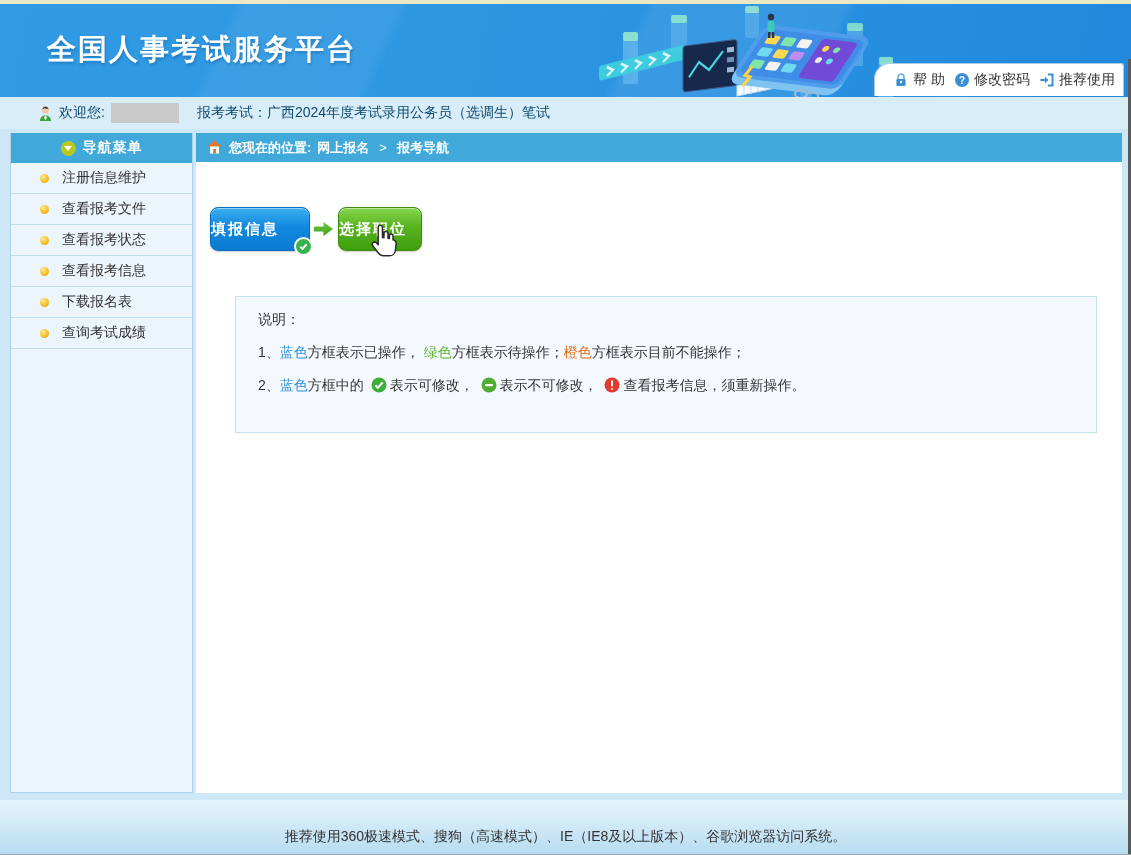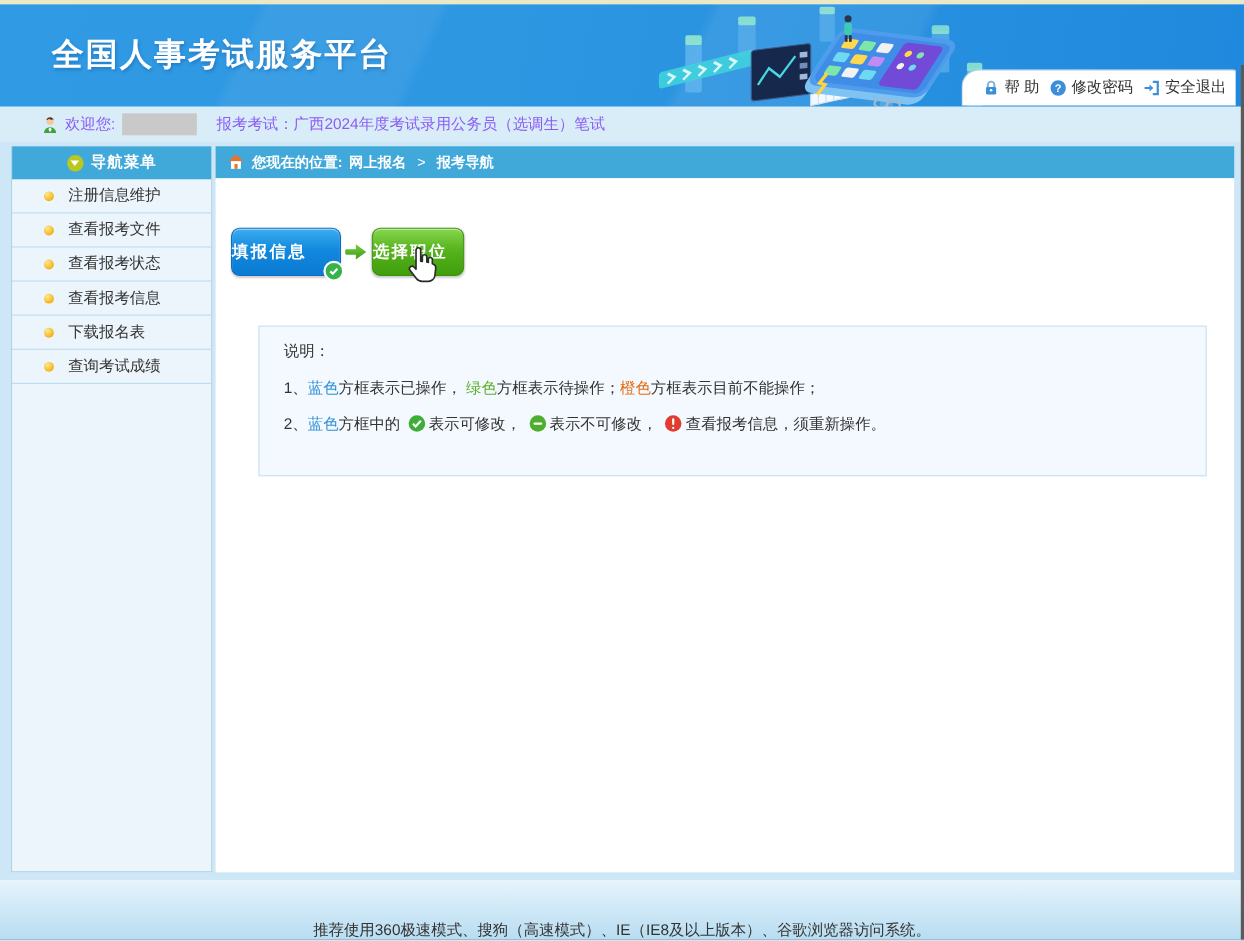--- a/index.html
+++ b/index.html
@@ -21,21 +21,21 @@
   
   .header-links { position:absolute; right:7px; top:59px; height:33px; background:#fff;
     border:1px solid #a9cbe3; border-bottom:none; border-radius:16px 3px 0 0;
     display:flex; align-items:center; padding:0 8px 0 18px; gap:9px; z-index:5; }
   .hlink { display:inline-flex; align-items:center; gap:4px; font-size:14px; color:#333;
     cursor:pointer; text-decoration:none; white-space:nowrap; }
   .hicon { display:inline-flex; width:16px; height:16px; }
 
   
   .welcome-bar { position:absolute; top:97px; left:0; width:100%; height:32px; background:#d9edf9;
-    display:flex; align-items:center; padding-left:37px; font-size:14px; color:#8b5cf6; }
+    display:flex; align-items:center; padding-left:37px; font-size:14px; color:#0c4a6e; }
   .avatar { display:inline-flex; width:17px; height:17px; margin-right:5px; }
   .redacted-name { display:inline-block; width:68px; height:20px; background:#c9c9c9; margin:0 10px 0 6px; }
   .exam-label { margin-left:8px; }
 
   
   .sidebar { position:absolute; left:10px; top:133px; width:183px; height:660px;
     background:#ecf5fc; border:1px solid #aed3e9; border-top:none; }
   .sidebar-header { height:30px; background:#41a9da; color:#fff; font-size:14px; font-weight:bold;
     display:flex; align-items:center; justify-content:center; gap:7px; letter-spacing:1px; }
   .nav-toggle { width:15px; height:15px; border-radius:50%; background:#b9c81e;
@@ -77,21 +77,21 @@
   .notice-heading { line-height:20px; margin-bottom:13px; }
   .notice-line { line-height:20px; margin-bottom:13px; }
   .t-blue { color:#2e8fd6; }
   .t-green { color:#5cb02c; }
   .t-orange { color:#e56a10; }
   .mini-ic { display:inline-flex; width:16px; height:16px; vertical-align:-3px; margin:0 3px; }
 
   
   .footer { position:absolute; left:0; top:800px; width:100%; height:55px;
     background:linear-gradient(#e6f4fc,#b7dcf1); display:flex; justify-content:center;
-    align-items:flex-end; font-size:14px; color:#333; }
+    align-items:flex-end; padding-bottom:9px; font-size:14px; color:#333; }
 
   
   .edge-right { position:absolute; right:0; top:59px; width:3px; height:796px; background:#595a5c; z-index:9; }
   .edge-bottom { position:absolute; bottom:0; left:0; width:100%; height:1px; background:#9aa6ae; z-index:9; }
 </style>
 </head>
 <body>
 
 <div class="page">
   <div class="top-stripe"></div>
@@ -198,21 +198,21 @@
         <span>修改密码</span>
       </a>
       <a class="hlink">
         <span class="hicon">
           <svg width="16" height="16" viewBox="0 0 16 16">
             <path d="M9 2.5 h4.5 v11 H9" stroke="#3c8ed8" stroke-width="2" fill="none"></path>
             <path d="M1.5 8 h7" stroke="#3c8ed8" stroke-width="2"></path>
             <path d="M6 4.8 L9.5 8 L6 11.2 z" fill="#3c8ed8"></path>
           </svg>
         </span>
-        <span>安全退出</span>
+        <span>推荐使用</span>
       </a>
     </div>
   </div>
 
   <div class="welcome-bar">
     <span class="avatar">
       <svg width="17" height="17" viewBox="0 0 17 17">
         <circle cx="8.5" cy="5.2" r="3.4" fill="#f3c99f"></circle>
         <path d="M5.2 4.2 a3.4 3.4 0 0 1 6.6 0 l-1 -.8 -1.4 .6 -1.6 -1 -1.5 .9 z" fill="#4a3627"></path>
         <path d="M3 16 c0-3.4 2.4-5.4 5.5-5.4 S14 12.6 14 16 z" fill="#3da43d"></path>

